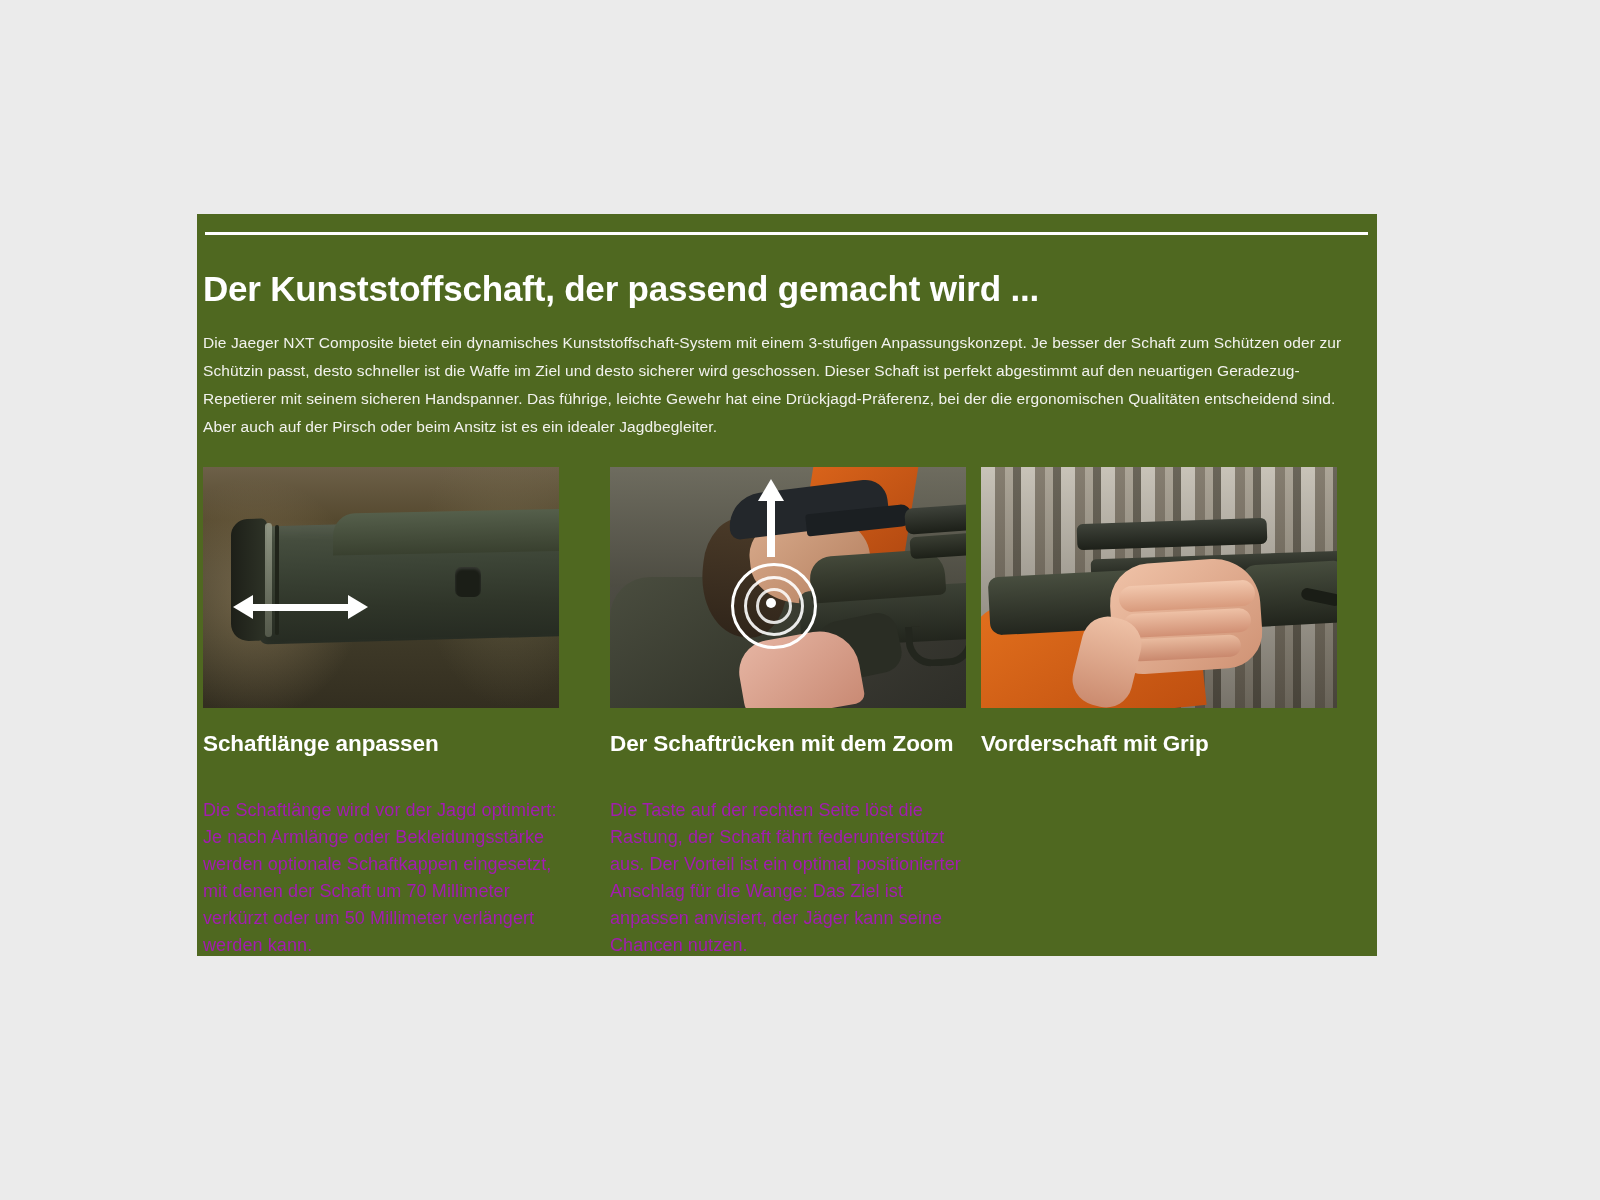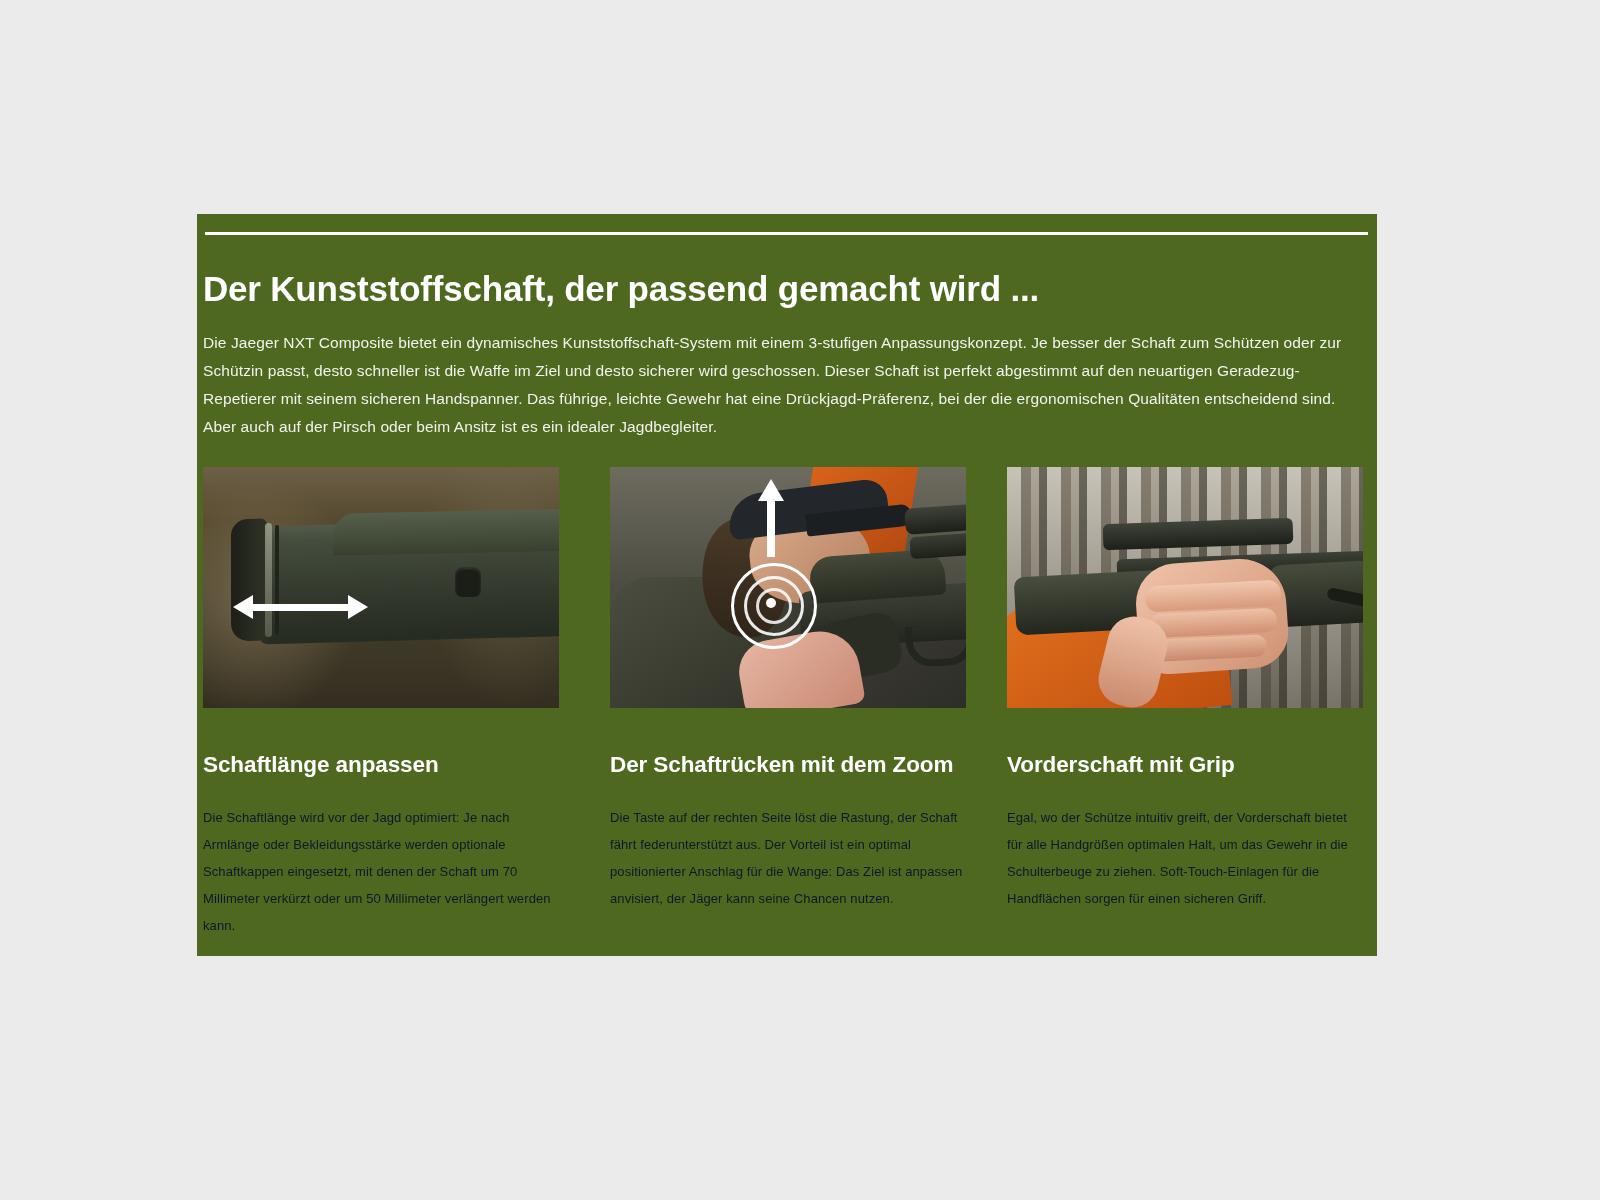--- a/index.html
+++ b/index.html
@@ -64,43 +64,43 @@
   }
 
   
   .col {
     position: absolute;
     top: 467px;
     width: 356px;
   }
   .col-1 { left: 203px; }
   .col-2 { left: 610px; }
-  .col-3 { left: 1007px; }
+  .col-3 { left: 981px; }
 
   .photo {
     position: relative;
     width: 356px;
     height: 241px;
     overflow: hidden;
     background: #3a3126;
   }
 
   .col-title {
-    margin-top: 43px;
+    margin-top: 22px;
     color: #ffffff;
     font-size: 22.5px;
     font-weight: bold;
     letter-spacing: -0.1px;
     line-height: 1.2;
   }
 
   .col-body {
-    margin-top: 26px;
-    color: #0f172a;
-    font-size: 13px;
+    margin-top: 40px;
+    color: #a21caf;
+    font-size: 18px;
     line-height: 27px;
     letter-spacing: 0.1px;
   }
 
   
   .p1-bg {
     position: absolute;
     inset: 0;
     background:
       linear-gradient(to bottom, #6d6048 0%, #55492f 22%, #4a4330 45%, #3f3a28 70%, #332e20 100%);
@@ -457,16 +457,15 @@
       <div class="p3-rear"></div>
       <div class="p3-bolt"></div>
       <div class="p3-forend"></div>
       <div class="p3-hand"></div>
       <div class="p3-finger1"></div>
       <div class="p3-finger2"></div>
       <div class="p3-finger3"></div>
       <div class="p3-thumb"></div>
     </div>
     <h2 class="col-title">Vorderschaft mit Grip</h2>
-    <p class="col-body">Egal, wo der Schütze intuitiv greift, der Vorderschaft bietet für alle Handgrößen optimalen Halt, um das Gewehr in die Schulterbeuge zu ziehen. Soft-Touch-Einlagen für die Handflächen sorgen für einen sicheren Griff.</p>
   </div>
 
 </div>
 
 </body></html>

